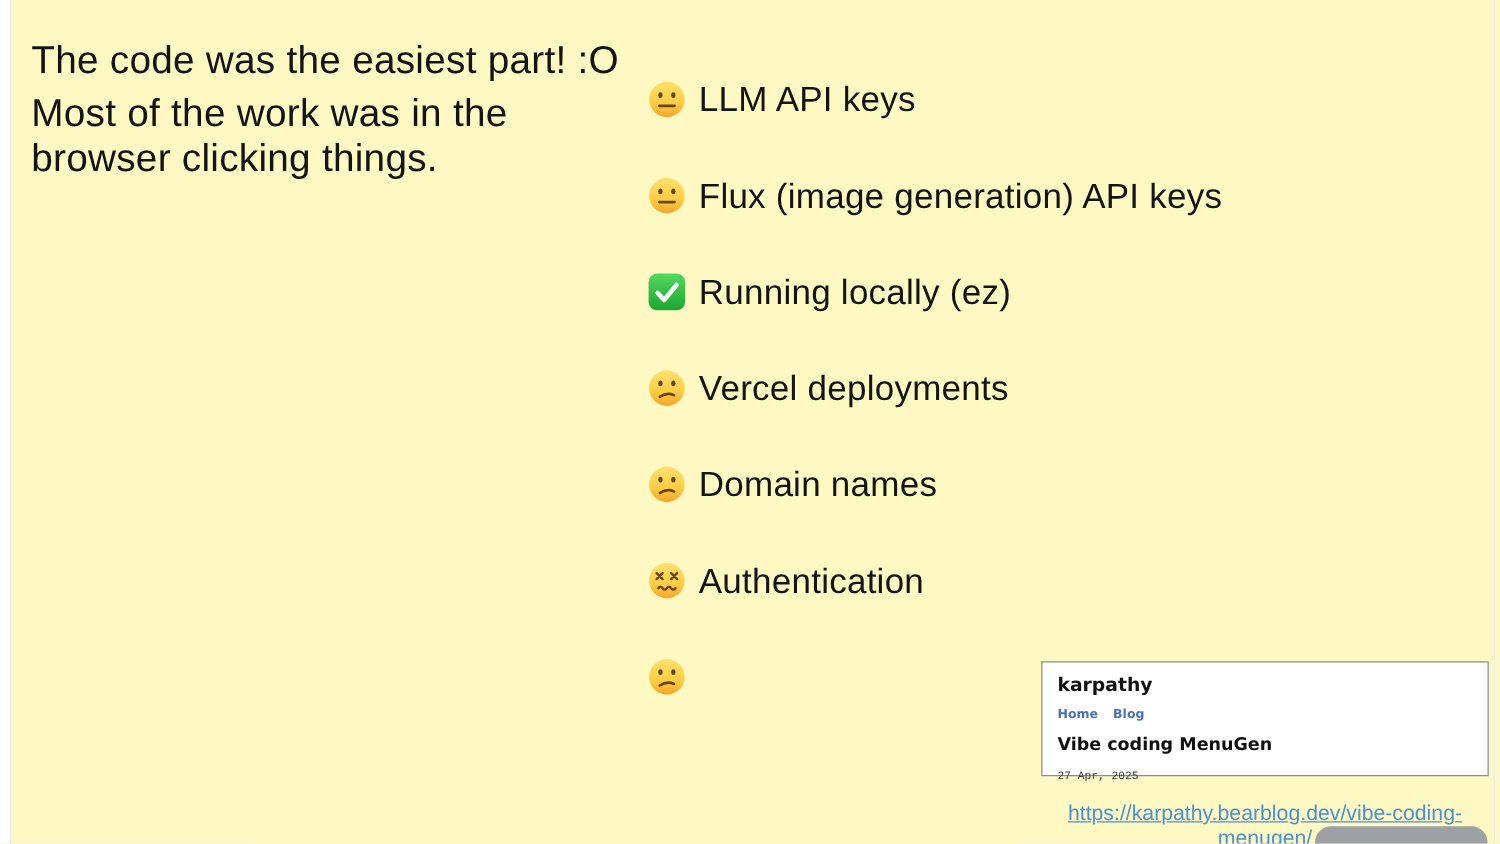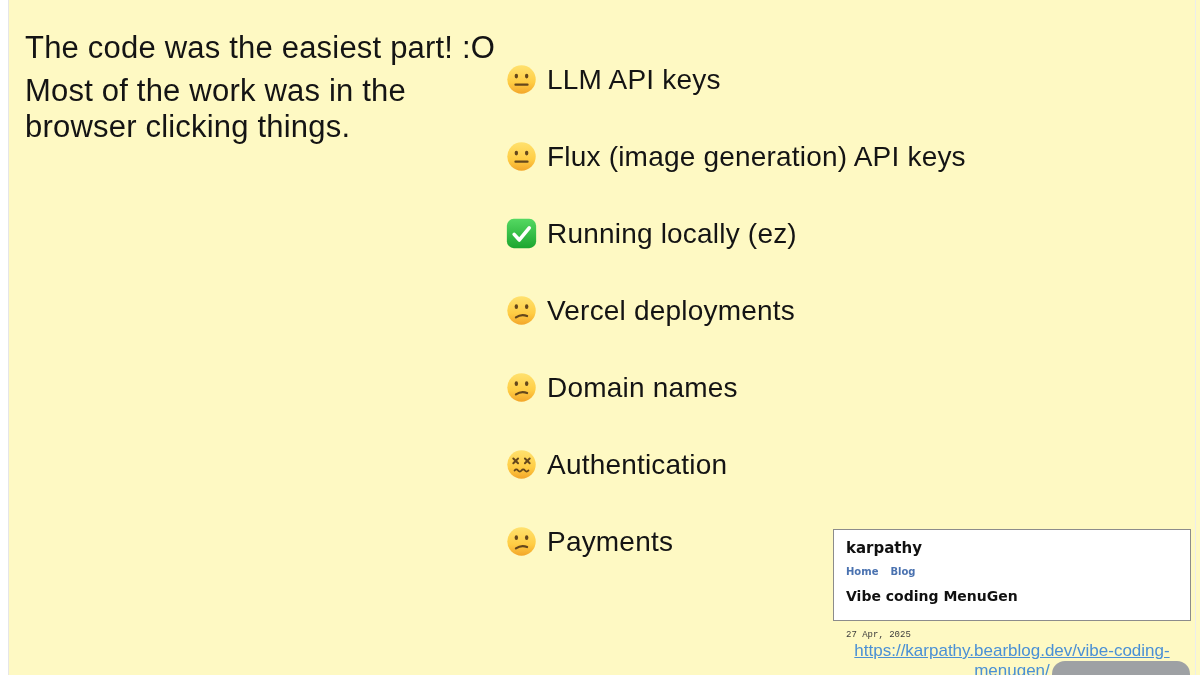--- a/index.html
+++ b/index.html
@@ -36,21 +36,21 @@
     margin: 0;
     font-size: 31px;
     line-height: 36px;
     letter-spacing: 0.2px;
   }
   .intro p + p { margin-top: 7px; max-width: 415px; }
 
   
   .checklist {
     position: absolute;
-    left: 506px; top: 41px;
+    left: 518px; top: 41px;
     width: 560px;
   }
   .check-row {
     height: 77px;
     display: flex;
     align-items: center;
     gap: 10px;
   }
   .check-row .label {
     font-size: 28px;
@@ -87,21 +87,21 @@
     color: #4a72b0;
     text-decoration: none;
   }
   .blog-card .post-title {
     margin-top: 11px;
     font-size: 14px;
     font-weight: bold;
     color: #111111;
   }
   .blog-card .post-date {
-    margin-top: 26px;
+    margin-top: 12px;
     font-family: "Liberation Mono", monospace;
     font-size: 9px;
     color: #3c3c3c;
   }
   .blog-link {
     position: absolute;
     left: 830px; top: 641px;
     width: 364px;
     text-align: center;
     font-size: 17px;
@@ -219,21 +219,20 @@
 
     <div class="check-row">
       <span class="emoji">
         <svg viewBox="0 0 36 36">
             <circle cx="18" cy="18" r="16.5" fill="url(#faceGrad)"></circle>
             <ellipse cx="12" cy="13.5" rx="2" ry="2.7" fill="#65471b"></ellipse>
             <ellipse cx="24" cy="13.5" rx="2" ry="2.7" fill="#65471b"></ellipse>
             <path d="M11.5 26 Q18 21.5 24.5 24.5" stroke="#65471b" stroke-width="2.5" stroke-linecap="round" fill="none"></path>
           </svg>
       </span>
-      <span class="label">Payments</span>
     </div>
 
   </div>
 
   <div class="blog-card">
     <div class="site-title">karpathy</div>
     <div class="nav">
       <a href="#">Home</a>
       <a href="#">Blog</a>
     </div>

